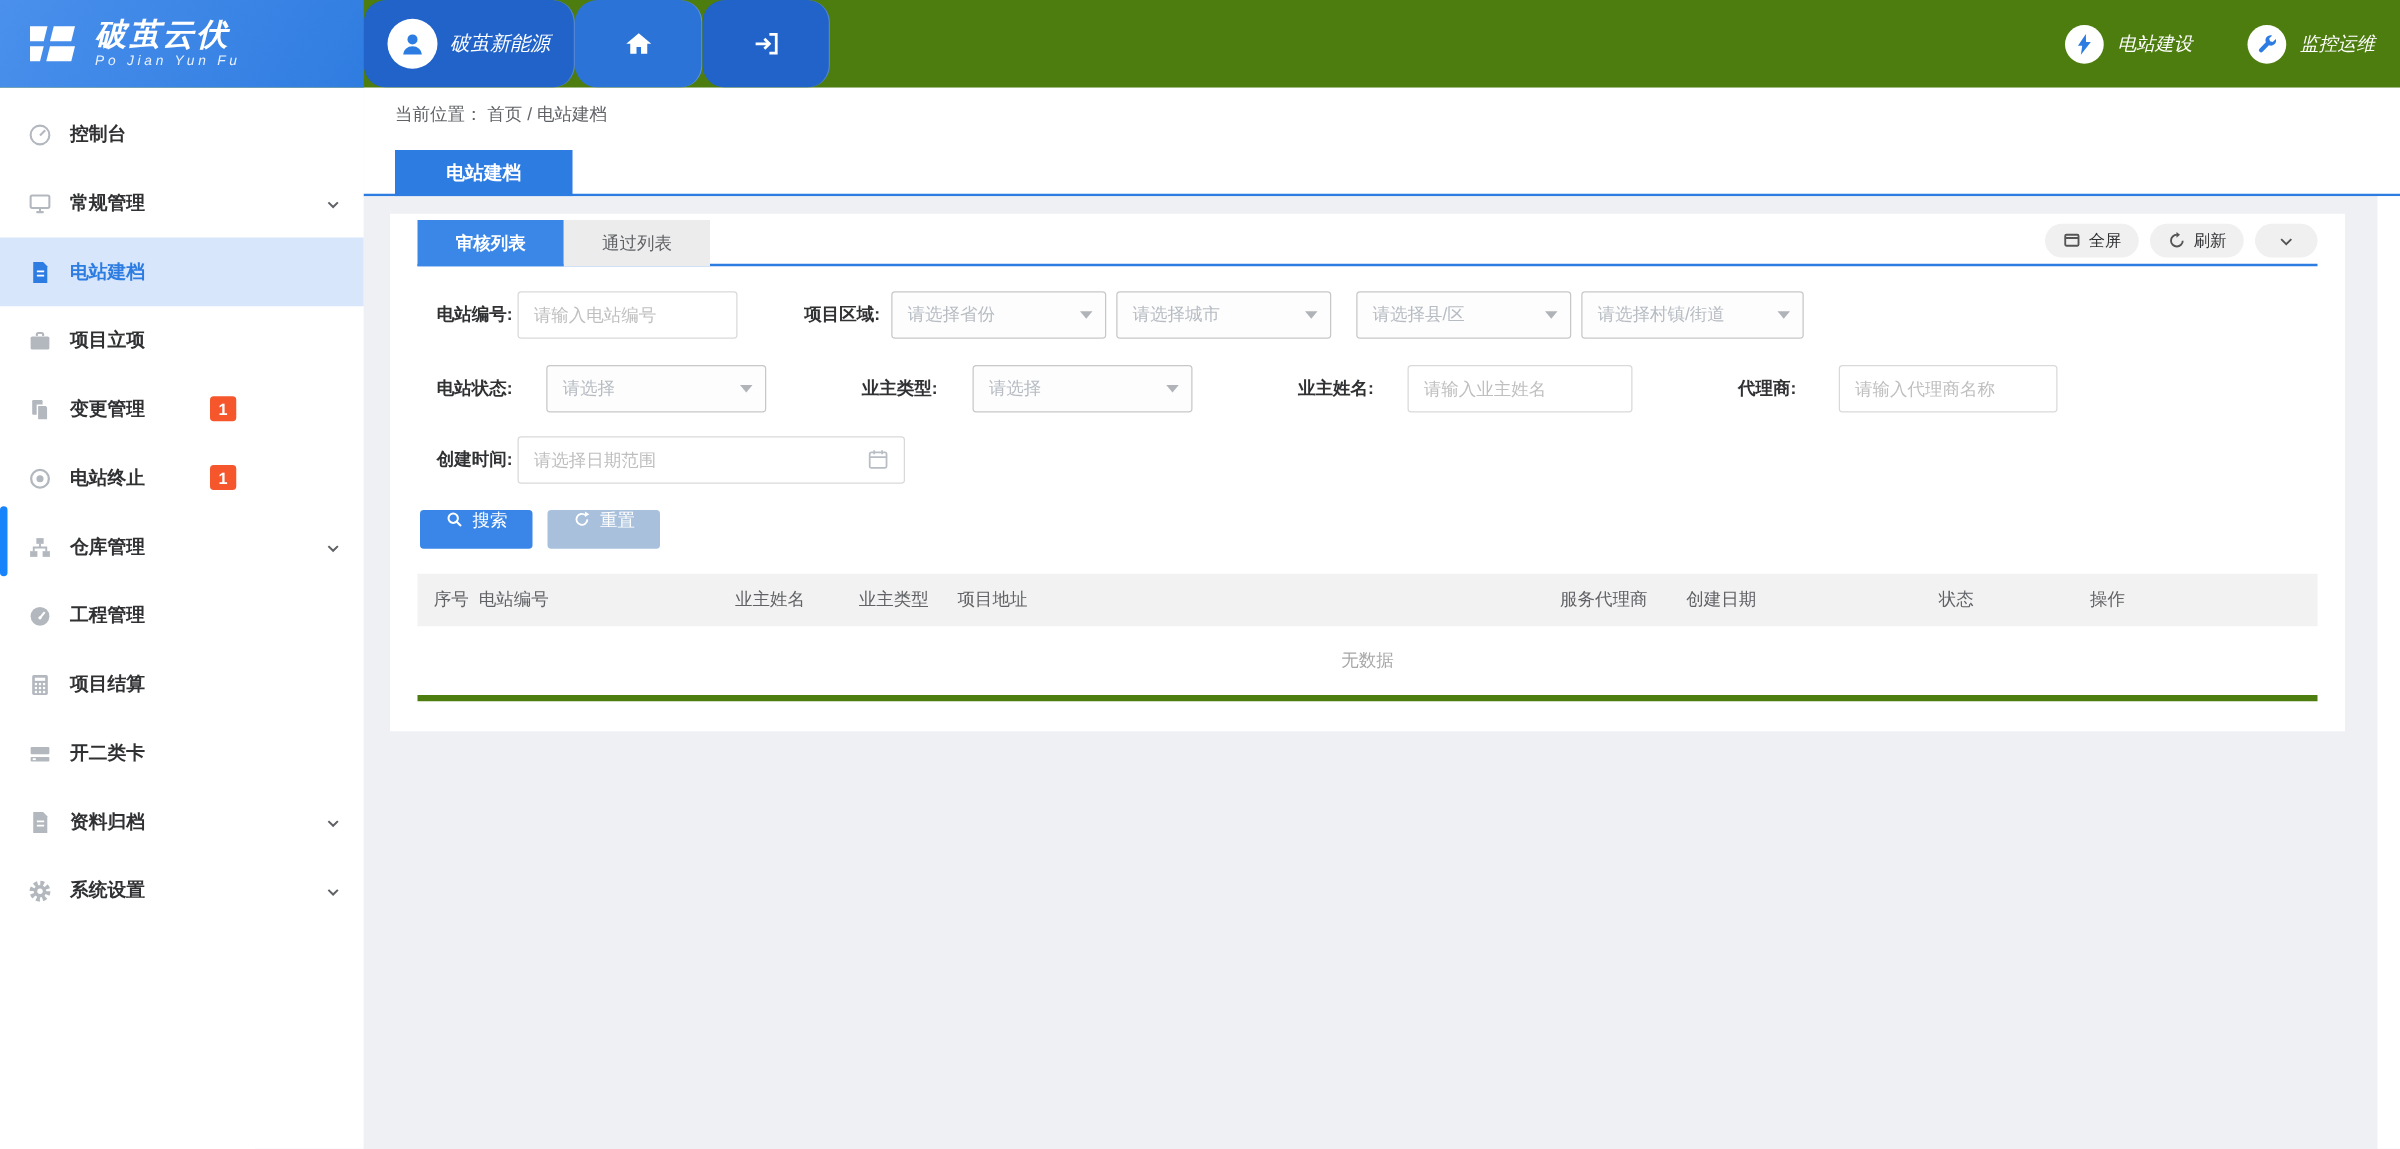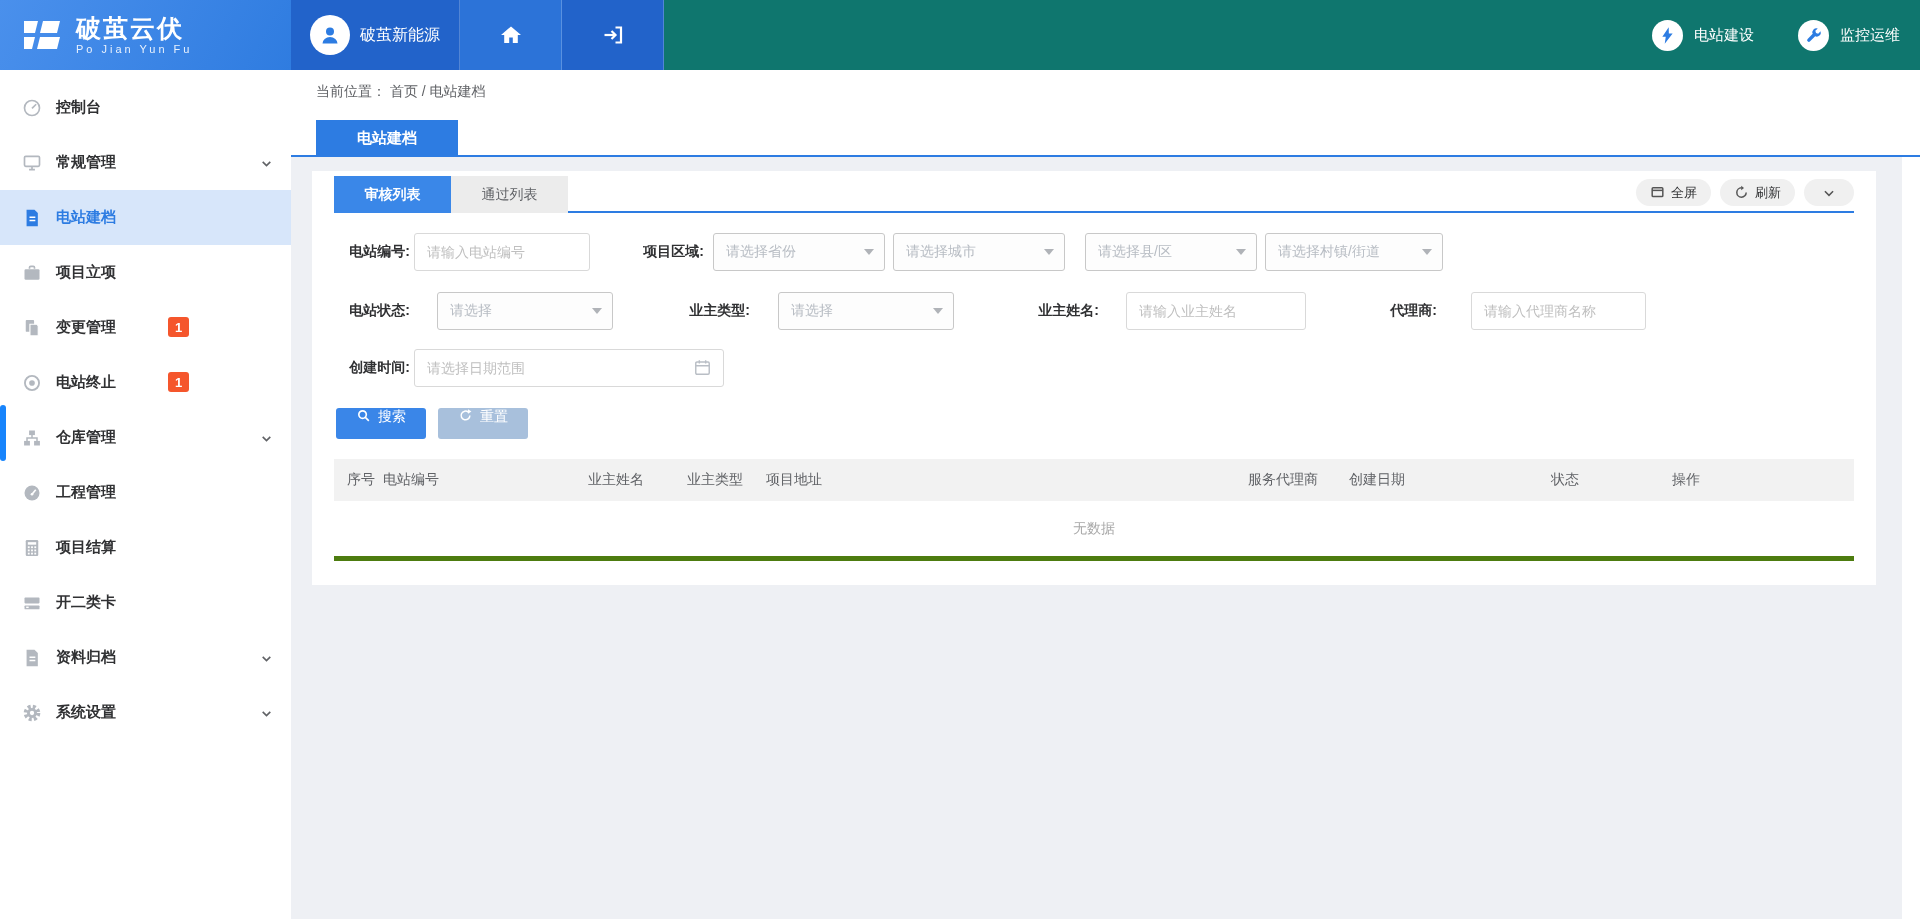--- a/index.html
+++ b/index.html
@@ -1,27 +1,27 @@
 <!DOCTYPE html>
 <html><head>
 <meta charset="utf-8">
 <style>
   * { margin:0; padding:0; box-sizing:border-box; }
   html,body { width:1920px; height:919px; overflow:hidden; background:#eef0f4;
     font-family:"Liberation Sans","DejaVu Sans",sans-serif; font-size:14px; color:#303133; }
 
   
   .header { position:absolute; top:0; left:0; width:1920px; height:70px;
-    background:#0f766e; display:flex; align-items:stretch; z-index:10; }
+    background:#4d7c0f; display:flex; align-items:stretch; z-index:10;font-style:italic; }
   .logo-sec { width:291px; background:linear-gradient(120deg,#4a90ec,#2f7ce0);
     display:flex; align-items:center; padding-left:20px; gap:12px; }
   .logo-mark svg { display:block; }
   .logo-text .t1 { font-size:25px; font-weight:bold; color:#fff; letter-spacing:2px; line-height:26px; }
   .logo-text .t2 { font-size:11px; color:#e8f1fd; letter-spacing:3px; margin-top:2px; }
-  .hdr-sec { display:flex; align-items:center; justify-content:center; border-right:1px solid rgba(255,255,255,.22); }
+  .hdr-sec { display:flex; align-items:center; justify-content:center; border-right:1px solid rgba(255,255,255,.22);border-radius:18px; }
   .user-sec { width:169px; background:#2263ca; gap:10px; padding:0 14px; }
   .home-sec { width:102px; background:#2c73d8; }
   .exit-sec { width:102px; background:#2263ca; }
   .avatar { width:40px; height:40px; border-radius:50%; background:#fff; display:flex; align-items:center; justify-content:center; flex:none; }
   .user-name { color:#fff; font-size:16px; white-space:nowrap; }
   .hdr-spacer { flex:1; }
   .hdr-right { display:flex; align-items:center; gap:44px; padding-right:20px; }
   .hdr-link { display:flex; align-items:center; gap:11px; cursor:pointer; }
   .hdr-link .circ { width:31px; height:31px; border-radius:50%; background:#fff; display:flex; align-items:center; justify-content:center; }
   .hdr-link .lbl { color:#fff; font-size:15px; }

